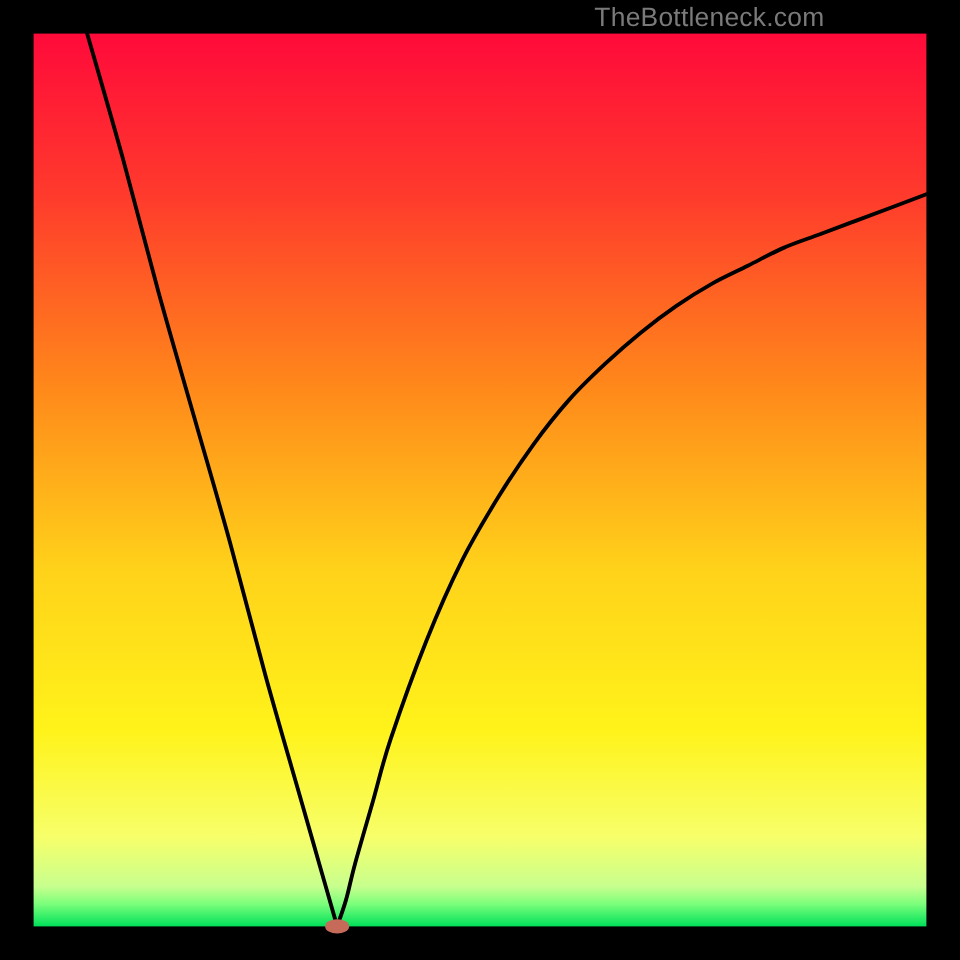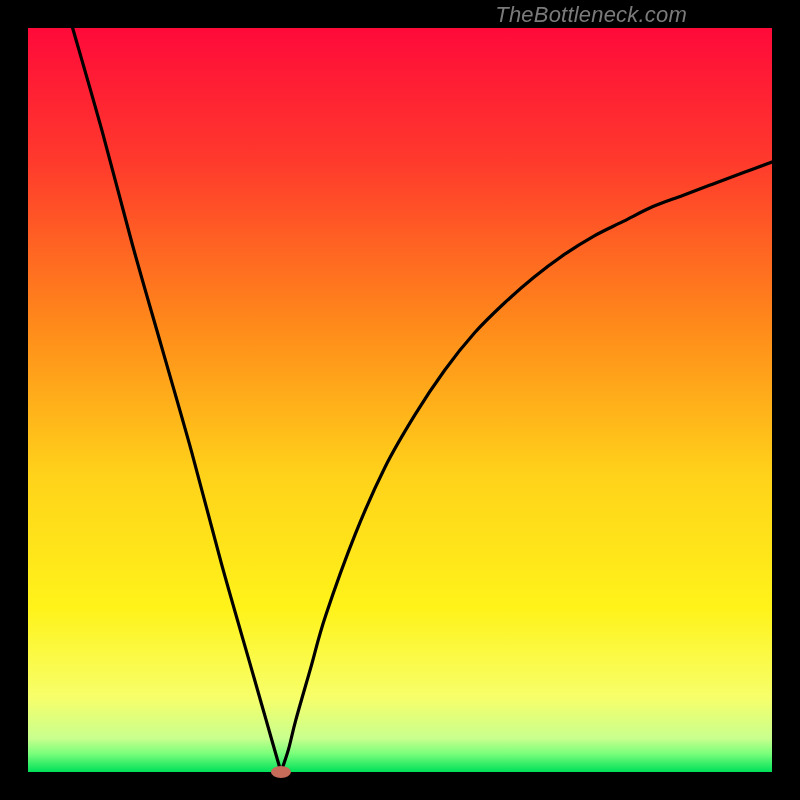--- a/index.html
+++ b/index.html
@@ -9,21 +9,20 @@
     height: 800px;
     overflow: hidden;
     background: #000;
     font-family: Arial, Helvetica, sans-serif;
   }
   .frame {
     position: relative;
     width: 697px;
     height: 800px;
     background: #000;
-    font-style: italic;
   }
   .watermark {
     position: absolute;
     top: 2px;
     right: 10px;
     color: #7a7a7a;
     font-size: 22px;
     font-weight: 400;
     letter-spacing: 0.2px;
     z-index: 10;

